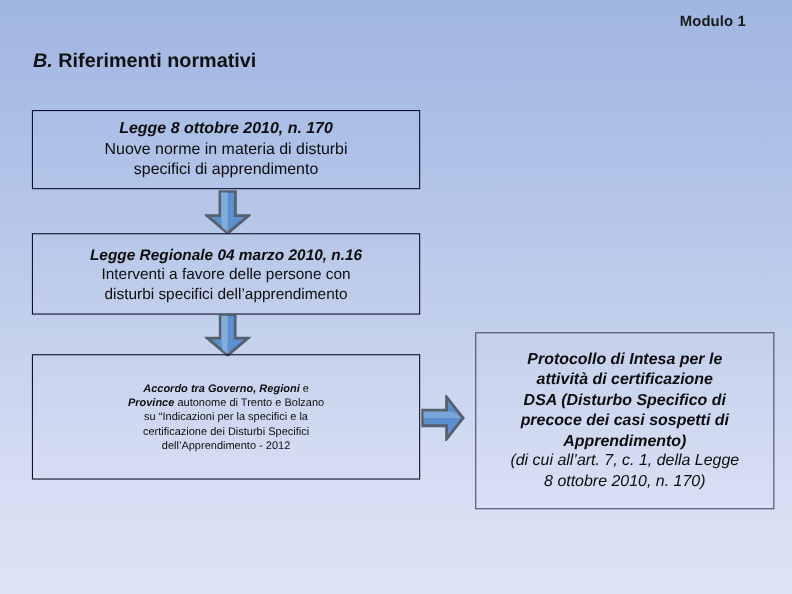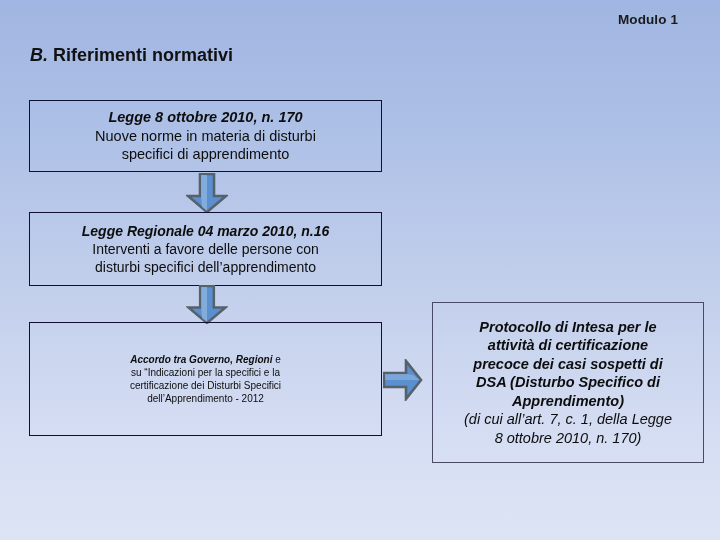--- a/index.html
+++ b/index.html
@@ -129,35 +129,36 @@
 
   <div class="arrow" id="arrow-2">
     <svg viewBox="0 0 42 40" width="42" height="39" aria-hidden="true">
       <polygon points="14,1 28,1 28,23 40,23 21,39 2,23 14,23" fill="#5a8fd0" stroke="#56616b" stroke-width="2.6" stroke-linejoin="miter"></polygon>
       <polygon points="15,2 21,2 21,38 16,34 15,24" fill="#8fb6e0" opacity="0.75"></polygon>
     </svg>
   </div>
 
   <div class="flow-box" id="box-accordo">
     <span class="ln"><b><i>Accordo tra Governo, Regioni</i></b><span> e</span></span>
+    <span class="ln"><b><i>Province</i></b><span> autonome di Trento e Bolzano</span></span>
     <span class="ln">su “Indicazioni per la specifici e la</span>
     <span class="ln">certificazione dei Disturbi Specifici</span>
     <span class="ln">dell’Apprendimento - 2012</span>
   </div>
 
   <div class="arrow" id="arrow-3">
     <svg viewBox="0 0 40 42" width="40" height="42" aria-hidden="true">
       <polygon points="1,14 23,14 23,2 38,21 23,40 23,28 1,28" fill="#5a8fd0" stroke="#56616b" stroke-width="2.6" stroke-linejoin="miter"></polygon>
       <polygon points="2,15 2,21 37,21 30,16 24,15" fill="#8fb6e0" opacity="0.6"></polygon>
     </svg>
   </div>
 
   <div class="flow-box" id="box-protocollo">
     <span class="ln bi">Protocollo di Intesa per le</span>
     <span class="ln bi">attività di certificazione</span>
+    <span class="ln bi">DSA (Disturbo Specifico di</span>
     <span class="ln bi">precoce dei casi sospetti di</span>
-    <span class="ln bi">DSA (Disturbo Specifico di</span>
     <span class="ln bi">Apprendimento)</span>
     <span class="ln it">(di cui all’art. 7, c. 1, della Legge</span>
     <span class="ln it">8 ottobre 2010, n. 170)</span>
   </div>
 
 </div>
 
 </body></html>

